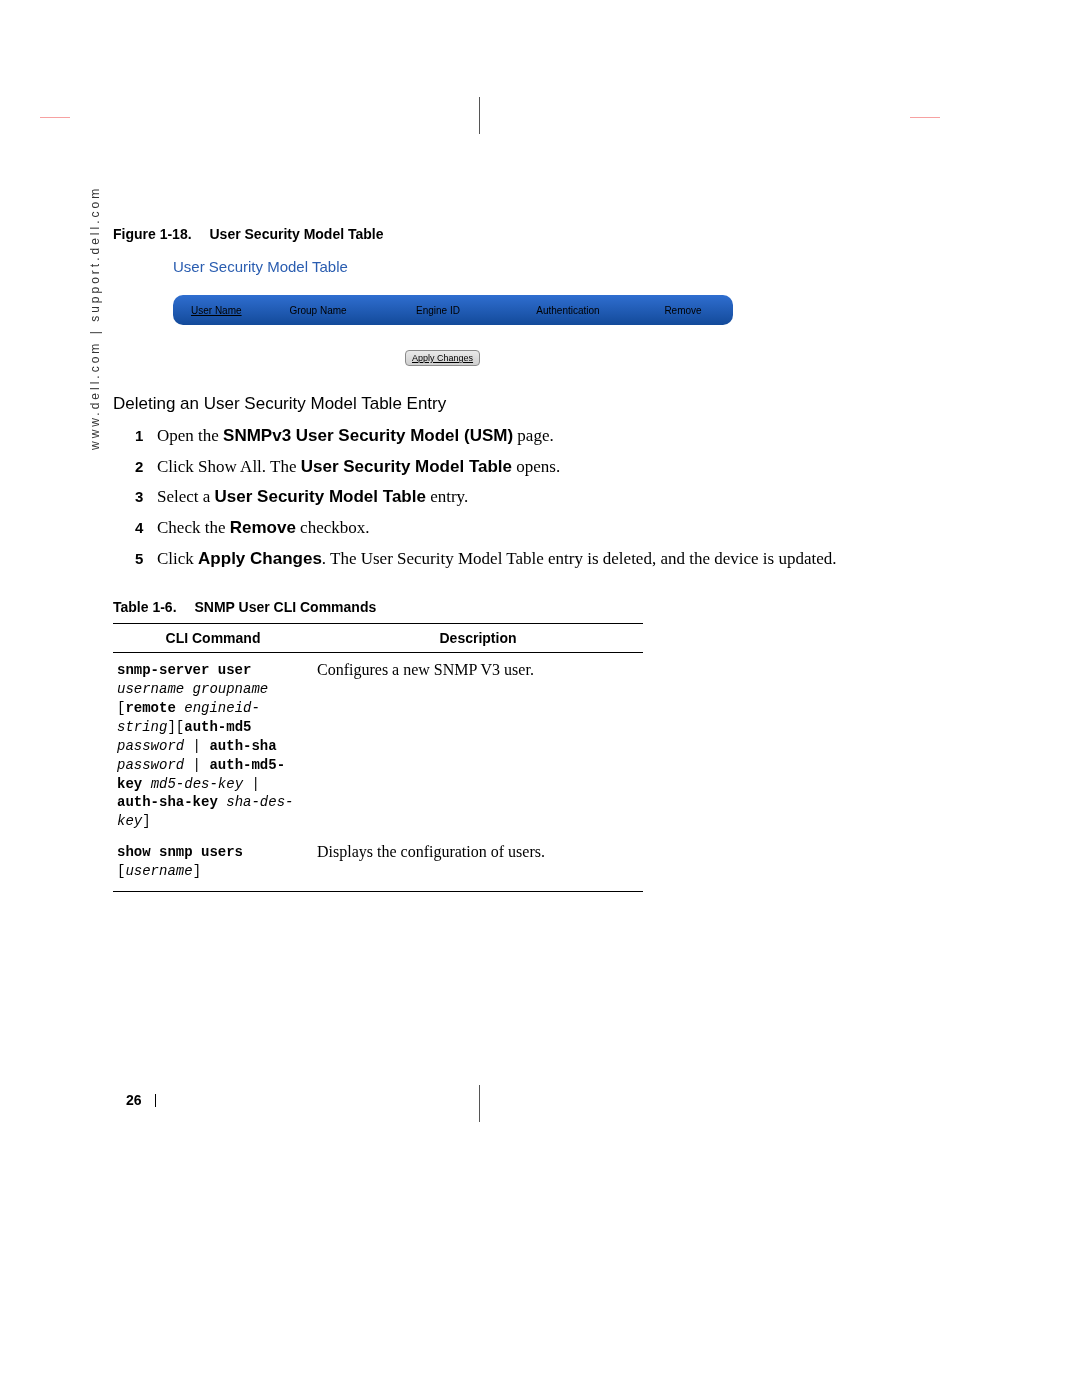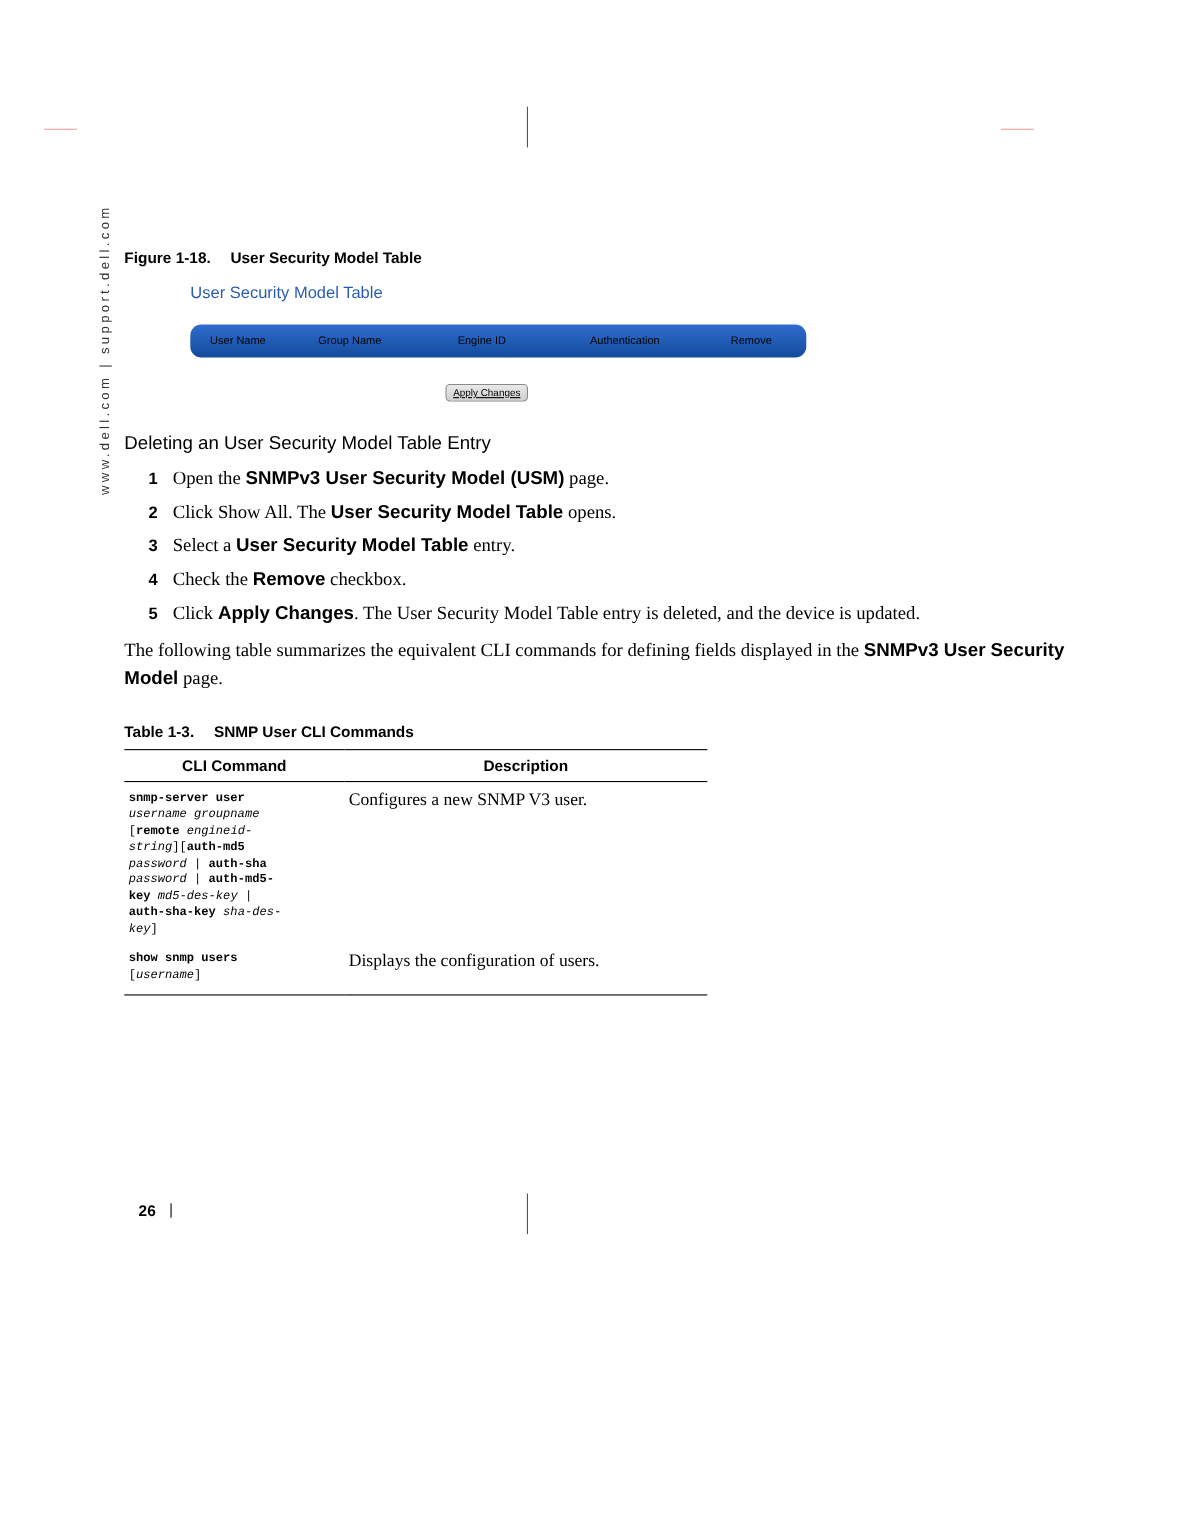--- a/index.html
+++ b/index.html
@@ -56,21 +56,21 @@
       display: flex;
       align-items: center;
       padding: 0 0;
     }
     .panel-th {
       font-family: Arial, Helvetica, sans-serif;
       font-size: 10px;
       color: #000;
       text-align: center;
     }
-    .th-user   { flex: 0 0 90px; padding-left: 18px; text-align: left; }
+    .th-user   { flex: 0 0 90px; padding-left: 18px; text-align: left; text-decoration: underline; }
     .th-group  { flex: 0 0 110px; }
     .th-engine { flex: 0 0 130px; }
     .th-auth   { flex: 0 0 130px; }
     .th-remove { flex: 1 1 auto; }
     .apply-row {
       margin-top: 22px;
       margin-left: 232px;
     }
     .apply-btn {
       display: inline-block;
@@ -145,21 +145,21 @@
     }
     .cli-table td {
       vertical-align: top;
       padding: 8px 4px 4px;
     }
     .cli-table tr.last td {
       padding-bottom: 10px;
     }
     .cli-table tr.bottom td { border-bottom: 1.5px solid #000; }
     .cli-col1 { width: 200px; }
-    .mono { font-family: "Courier New", monospace; white-space: pre; font-size: 11px; line-height: 1.35; }
+    .mono { font-family: "Courier New", monospace; white-space: pre; font-size: 14px; line-height: 1.35; }
     .mono .kw { font-weight: bold; font-style: normal; }
     .mono .ar { font-style: italic; }
     .footer {
       position: absolute;
       left: 126px;
       top: 1092px;
       font-family: Arial, Helvetica, sans-serif;
       font-size: 14px;
       font-weight: bold;
       color: #000;
@@ -239,26 +239,23 @@
         <div class="step-num">4</div>
         <div class="step-body"><span>Check the </span><span class="bold">Remove</span><span> checkbox.</span></div>
       </div>
       <div class="step">
         <div class="step-num">5</div>
         <div class="step-body"><span>Click </span><span class="bold">Apply Changes</span><span>. The User Security Model Table entry is deleted, and the device is updated.</span></div>
       </div>
     </div>
 
 
-  <div class="para">
-    <span>The following table summarizes the equivalent CLI commands for defining fields displayed in the </span><span class="bold">SNMPv3 User Security Model</span><span> page.</span>
-  </div>
 
   <div class="table-caption">
-    <span class="label">Table 1-3.</span>
+    <span class="label">Table 1-6.</span>
     <span>SNMP User CLI Commands</span>
   </div>
 
   <table class="cli-table">
     <thead>
       <tr>
         <th class="cli-col1">CLI Command</th>
         <th>Description</th>
       </tr>
     </thead>

